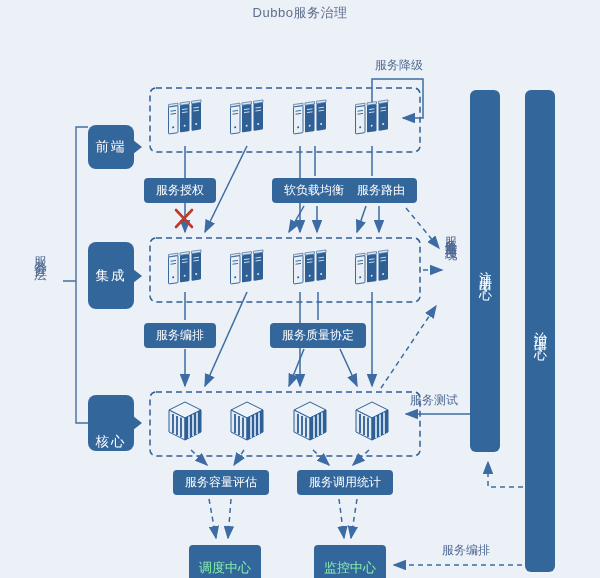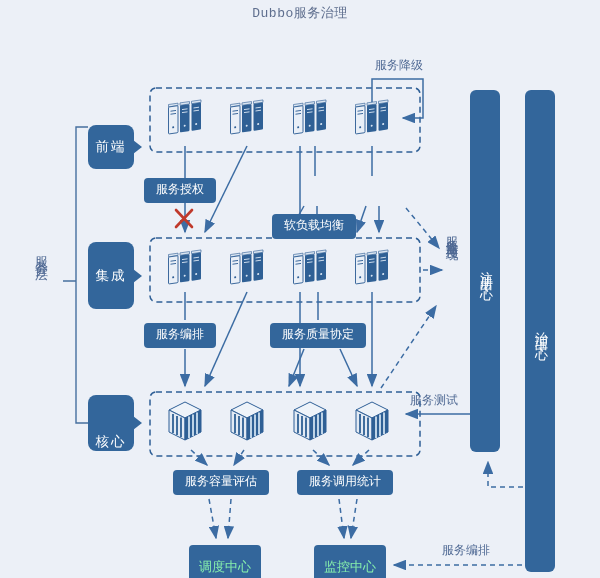--- a/index.html
+++ b/index.html
@@ -1,18 +1,18 @@
 <!DOCTYPE html>
 <html><head>
 <meta charset="utf-8">
 <style>
   html,body{margin:0;padding:0;background:#ecf0f7;}
   #stage{
     position:relative;width:600px;height:578px;overflow:hidden;
-    background:#ecf0f7;font-family:Liberation Mono, monospace;
+    background:#ecf0f7;font-family:Liberation Sans, sans-serif;
   }
   #diagram-svg{position:absolute;left:0;top:0;}
   .abs{position:absolute;}
   .title{
     left:0;top:4px;width:100%;text-align:center;
     font-size:13px;color:#5e6e8e;letter-spacing:.5px;
   }
   .vtext{
     writing-mode:vertical-rl;text-orientation:upright;
     color:#4e6893;font-size:13px;letter-spacing:4px;line-height:14px;
@@ -167,21 +167,22 @@
   <div class="abs layer" style="top:242px;height:67px;">
     <span>集成</span>
   </div>
   <div class="abs layer" style="top:395px;height:56px;align-items:flex-end;">
     <span>核心</span>
   </div>
 
   <div class="abs note" style="left:399px;top:57px;transform:translateX(-50%);">服务降级</div>
 
   <div class="abs tag" style="left:180px;top:178px;">服务授权</div>
-  <div class="abs tag" style="left:314px;top:178px;margin-top:36px;">软负载均衡</div>
+  <div class="abs tag" style="left:314px;top:178px;">软负载均衡</div>
+  <div class="abs tag" style="left:381px;top:178px;">服务路由</div>
   <div class="abs tag" style="left:180px;top:323px;">服务编排</div>
   <div class="abs tag" style="left:318px;top:323px;">服务质量协定</div>
   <div class="abs tag" style="left:221px;top:470px;">服务容量评估</div>
   <div class="abs tag" style="left:345px;top:470px;">服务调用统计</div>
 
   <div class="abs vtext" style="left:444px;top:227px;font-size:12.5px;letter-spacing:2px;">服务注册与发现</div>
 
   <div class="abs note" style="left:410px;top:392px;">服务测试</div>
 
   <div class="abs note" style="left:466px;top:542px;transform:translateX(-50%);">服务编排</div>

